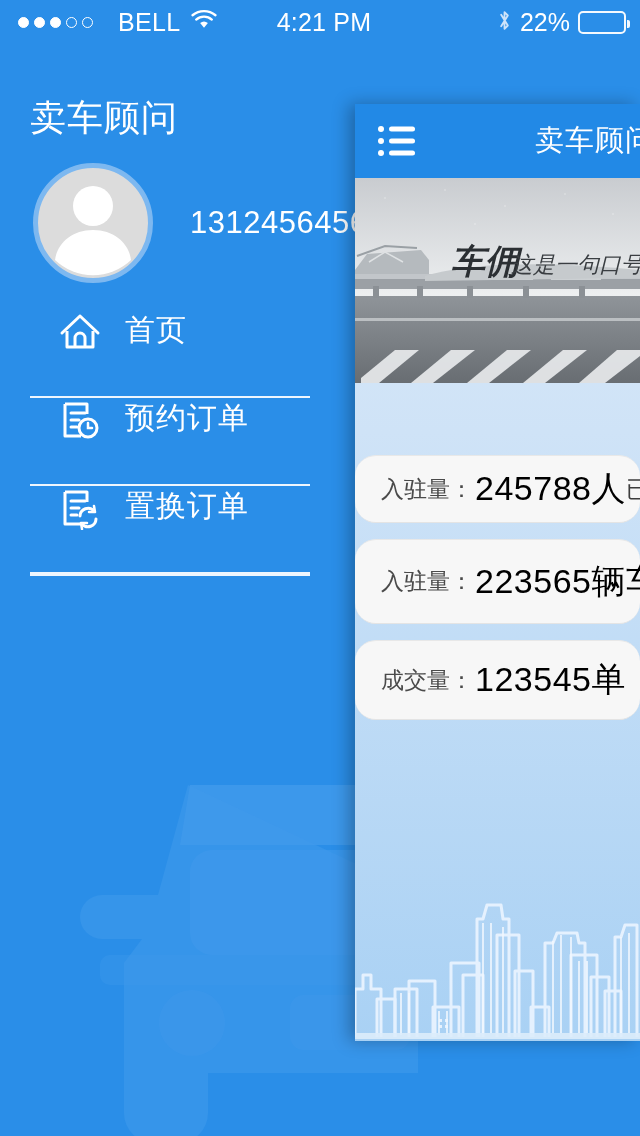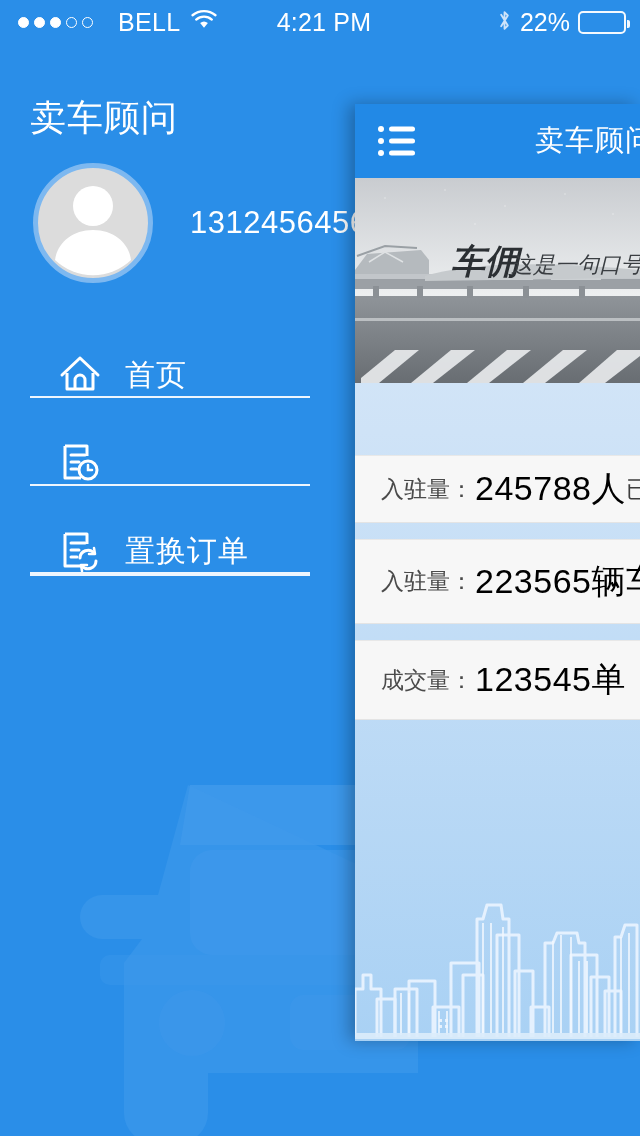--- a/index.html
+++ b/index.html
@@ -145,21 +145,21 @@
 
   .menu {
     position: absolute;
     left: 0; top: 310px;
     width: 360px;
   }
   .menu-item {
     position: relative;
     height: 86px;
     display: flex;
-    align-items: flex-end;
+    align-items: flex-start;
     padding-left: 58px;
     box-sizing: border-box;
   }
   .menu-item .mi-icon {
     width: 44px; height: 44px;
     display: flex; align-items: center; justify-content: center;
     flex: none;
   }
   .menu-item .mi-label {
     margin-left: 23px;
@@ -218,20 +218,21 @@
   .stat-row {
     background: #f7f7f7;
     display: flex;
     align-items: center;
     box-sizing: border-box;
     padding-left: 26px;
     white-space: nowrap;
     overflow: hidden;
     border-top: 1px solid #e8e8e8;
     border-bottom: 1px solid #e4e4e4;
+    border-radius: 21px;
   }
   .stat-row.r1 { height: 68px; }
   .stat-row.r2 { height: 85px; }
   .stat-row.r3 { height: 80px; }
   .stat-gap { height: 16px; }
   .stat-label {
     font-size: 23px;
     color: #4a4a4a;
   }
   .stat-value {
@@ -301,20 +302,21 @@
       <div class="menu-item">
         <span class="mi-icon">
           <svg viewBox="0 0 44 44" width="44" height="44" aria-hidden="true">
             <path d="M7 6 h22 v10" fill="none" stroke="#fff" stroke-width="3" stroke-linejoin="round"></path>
             <path d="M7 6 v32 h16" fill="none" stroke="#fff" stroke-width="3" stroke-linejoin="round"></path>
             <path d="M13 15 h14 M13 22 h8 M13 29 h6" stroke="#fff" stroke-width="3" stroke-linecap="round"></path>
             <circle cx="30" cy="30" r="9" fill="none" stroke="#fff" stroke-width="3"></circle>
             <path d="M30 25 v5 h4" fill="none" stroke="#fff" stroke-width="2.5" stroke-linecap="round"></path>
           </svg>
         </span>
+        <span class="mi-label">预约订单</span>
       </div>
       <div class="menu-divider"></div>
 
       <div class="menu-item">
         <span class="mi-icon">
           <svg viewBox="0 0 44 44" width="44" height="44" aria-hidden="true">
             <path d="M7 6 h22 v10" fill="none" stroke="#fff" stroke-width="3" stroke-linejoin="round"></path>
             <path d="M7 6 v32 h16" fill="none" stroke="#fff" stroke-width="3" stroke-linejoin="round"></path>
             <path d="M13 15 h14 M13 22 h8 M13 29 h6" stroke="#fff" stroke-width="3" stroke-linecap="round"></path>
             <path d="M22 30 a8 8 0 0 1 14 -5" fill="none" stroke="#fff" stroke-width="3" stroke-linecap="round"></path>

